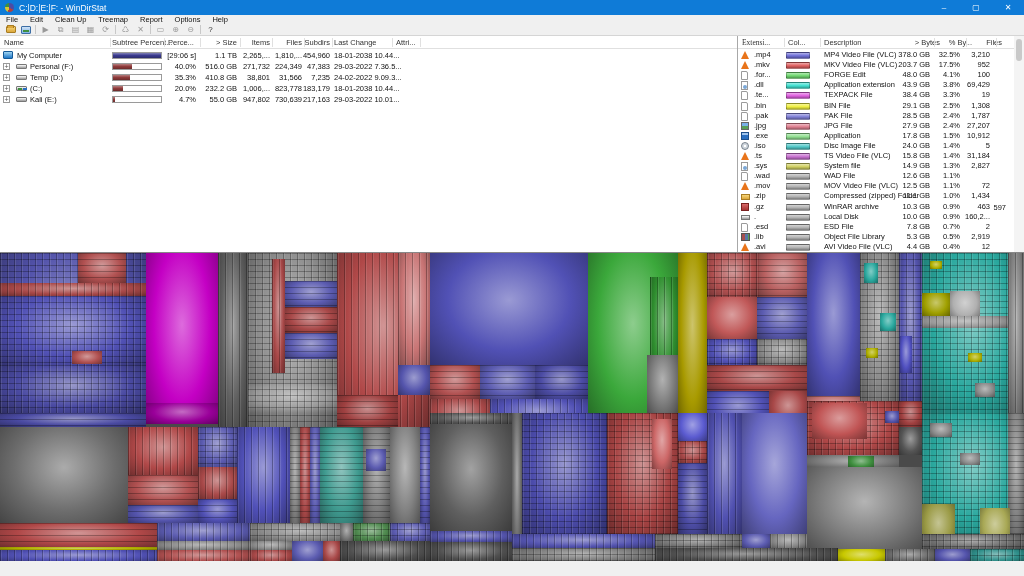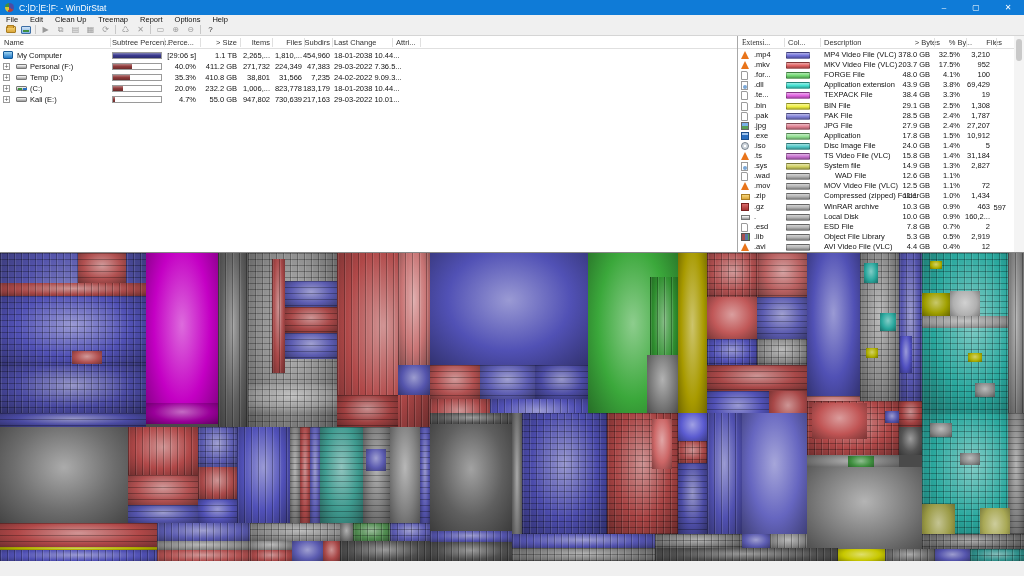--- a/index.html
+++ b/index.html
@@ -165,21 +165,21 @@
             <div class="cell" style="left: 334px;">18-01-2038  10.44...</div>
           </div>
           <div class="row" style="top: 25px;">
             <div class="expander" style="left: 3px;"></div>
             <div class="ico-drive" style="left: 16px;"></div>
             <div class="cell" style="left: 30px;">Personal (F:)</div>
             <div class="pbar" style="left: 112px; width: 50px;">
               <div class="pbar-fill" style="width: 40%; background: linear-gradient(rgb(182, 127, 127) 0%, rgb(143, 58, 58) 50%, rgb(107, 44, 44) 100%);"></div>
             </div>
             <div class="cell r" style="right: 541px;">40.0%</div>
-            <div class="cell r" style="right: 500px;">411.2 GB</div>
+            <div class="cell r" style="right: 500px;">516.0 GB</div>
             <div class="cell r" style="right: 467px;">271,732</div>
             <div class="cell r" style="right: 435px;">224,349</div>
             <div class="cell r" style="right: 407px;">47,383</div>
             <div class="cell" style="left: 334px;">29-03-2022  7.36.5...</div>
           </div>
           <div class="row" style="top: 36px;">
             <div class="expander" style="left: 3px;"></div>
             <div class="ico-drive" style="left: 16px;"></div>
             <div class="cell" style="left: 30px;">Temp (D:)</div>
             <div class="pbar" style="left: 112px; width: 50px;">
@@ -253,21 +253,21 @@
             <div class="swatch" style="left: 48px; background: linear-gradient(rgb(238, 168, 168) 0%, rgb(224, 96, 96) 55%, rgb(157, 67, 67) 100%);"></div>
             <div class="cell" style="left: 86px; height: 10px; line-height: 10px;">MKV Video File (VLC)</div>
             <div class="cell r" style="right: 94px; height: 10px; line-height: 10px;">203.7 GB</div>
             <div class="cell r" style="right: 64px; height: 10px; line-height: 10px;">17.5%</div>
             <div class="cell r" style="right: 34px; height: 10px; line-height: 10px;">952</div>
           </div>
           <div class="row" style="top: 34.2px; height: 10px;">
             <div class="ficon page"></div>
             <div class="cell" style="left: 16px; height: 10px; line-height: 10px;">.for...</div>
             <div class="swatch" style="left: 48px; background: linear-gradient(rgb(176, 234, 176) 0%, rgb(112, 216, 112) 55%, rgb(78, 151, 78) 100%);"></div>
-            <div class="cell" style="left: 86px; height: 10px; line-height: 10px;">FORGE File</div>
+            <div class="cell" style="left: 86px; height: 10px; line-height: 10px;">FORGE Edit</div>
             <div class="cell r" style="right: 94px; height: 10px; line-height: 10px;">48.0 GB</div>
             <div class="cell r" style="right: 64px; height: 10px; line-height: 10px;">4.1%</div>
             <div class="cell r" style="right: 34px; height: 10px; line-height: 10px;">100</div>
           </div>
           <div class="row" style="top: 44.3px; height: 10px;">
             <div class="ficon page-gear"></div>
             <div class="cell" style="left: 16px; height: 10px; line-height: 10px;">.dll</div>
             <div class="swatch" style="left: 48px; background: linear-gradient(rgb(150, 238, 229) 0%, rgb(64, 224, 208) 55%, rgb(45, 157, 146) 100%);"></div>
             <div class="cell" style="left: 86px; height: 10px; line-height: 10px;">Application extension</div>
             <div class="cell r" style="right: 94px; height: 10px; line-height: 10px;">43.9 GB</div>
@@ -343,21 +343,21 @@
             <div class="swatch" style="left: 48px; background: linear-gradient(rgb(229, 229, 168) 0%, rgb(208, 208, 96) 55%, rgb(146, 146, 67) 100%);"></div>
             <div class="cell" style="left: 86px; height: 10px; line-height: 10px;">System file</div>
             <div class="cell r" style="right: 94px; height: 10px; line-height: 10px;">14.9 GB</div>
             <div class="cell r" style="right: 64px; height: 10px; line-height: 10px;">1.3%</div>
             <div class="cell r" style="right: 34px; height: 10px; line-height: 10px;">2,827</div>
           </div>
           <div class="row" style="top: 135.2px; height: 10px;">
             <div class="ficon page"></div>
             <div class="cell" style="left: 16px; height: 10px; line-height: 10px;">.wad</div>
             <div class="swatch" style="left: 48px; background: linear-gradient(rgb(212, 212, 212) 0%, rgb(176, 176, 176) 55%, rgb(123, 123, 123) 100%);"></div>
-            <div class="cell" style="left: 86px; height: 10px; line-height: 10px; margin-left: 11px;">WAD File</div>
+            <div class="cell" style="left: 86px; height: 10px; line-height: 10px;">WAD File</div>
             <div class="cell r" style="right: 94px; height: 10px; line-height: 10px;">12.6 GB</div>
             <div class="cell r" style="right: 64px; height: 10px; line-height: 10px;">1.1%</div>
             <div class="cell r" style="right: 18px; height: 10px; line-height: 10px; margin-top: 32px;">597</div>
           </div>
           <div class="row" style="top: 145.3px; height: 10px;">
             <div class="ficon cone"></div>
             <div class="cell" style="left: 16px; height: 10px; line-height: 10px;">.mov</div>
             <div class="swatch" style="left: 48px; background: linear-gradient(rgb(212, 212, 212) 0%, rgb(176, 176, 176) 55%, rgb(123, 123, 123) 100%);"></div>
             <div class="cell" style="left: 86px; height: 10px; line-height: 10px;">MOV Video File (VLC)</div>
             <div class="cell r" style="right: 94px; height: 10px; line-height: 10px;">12.5 GB</div>

